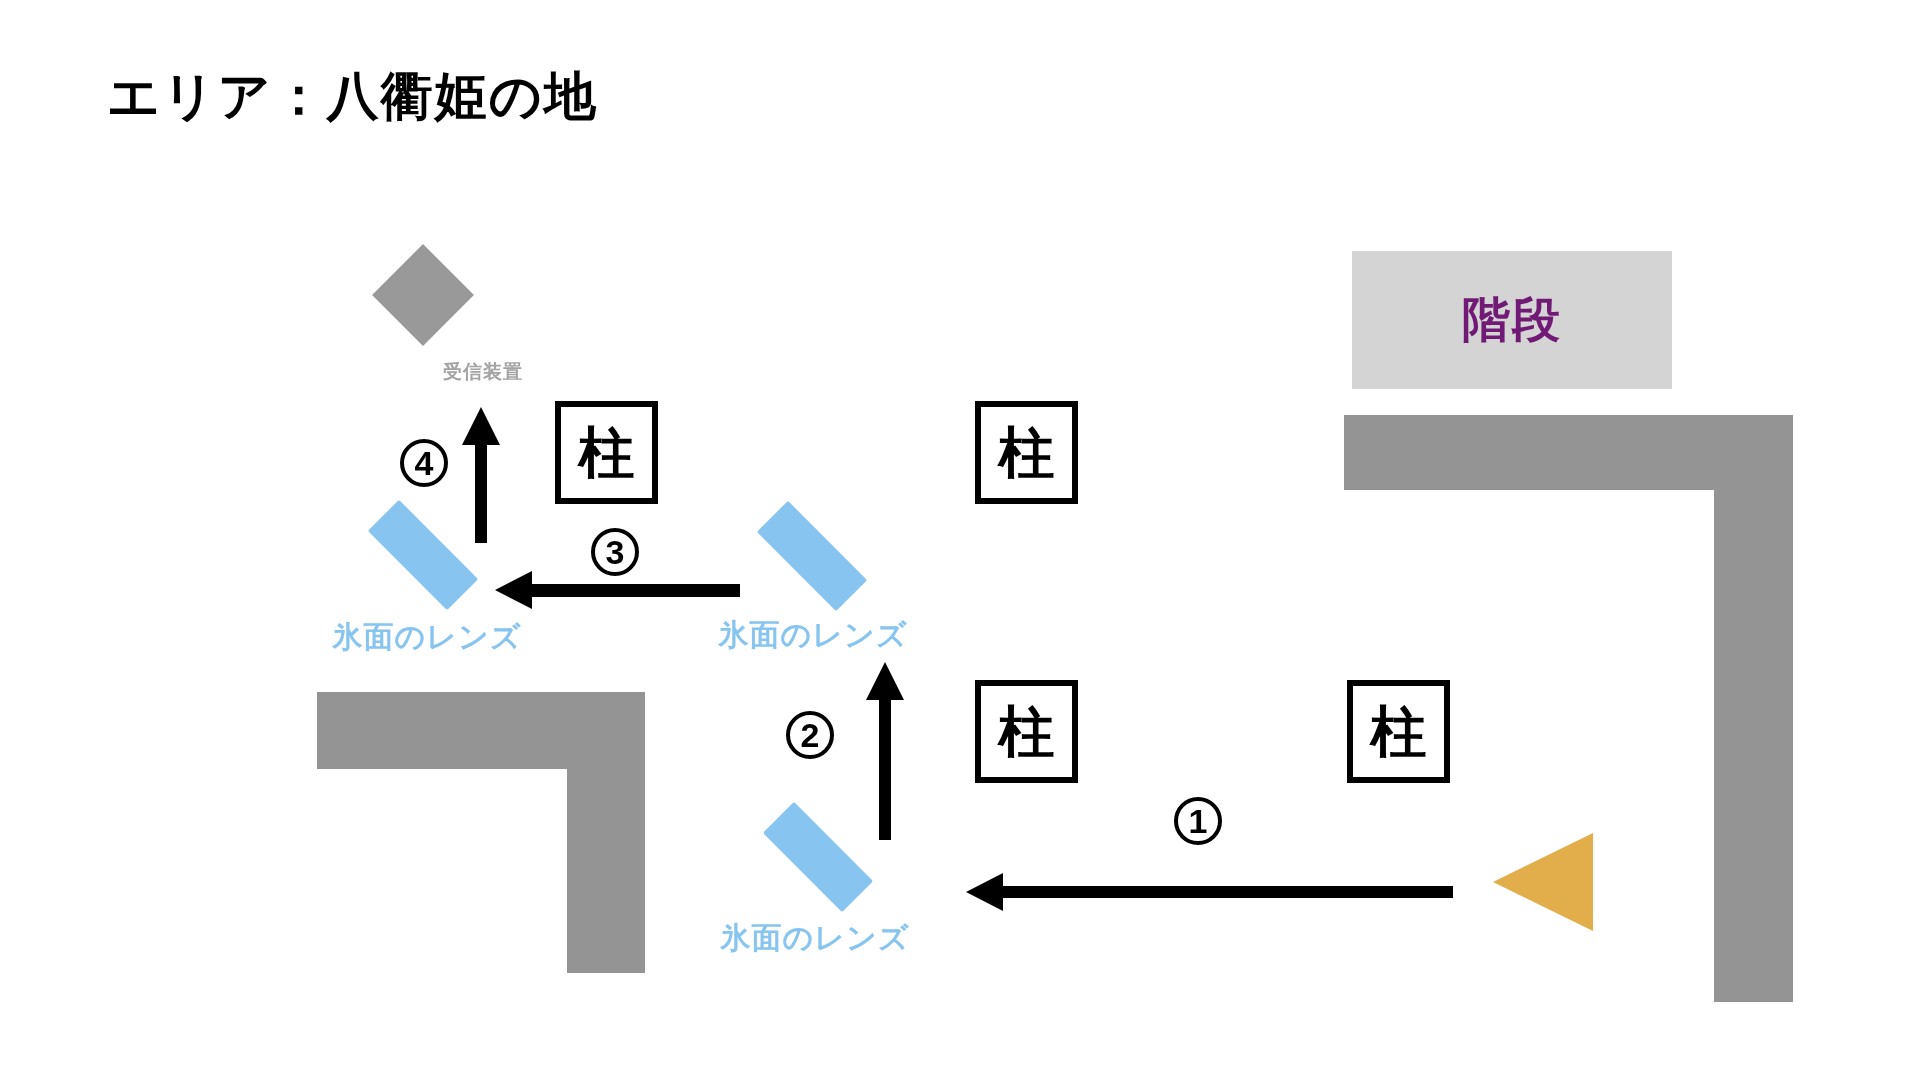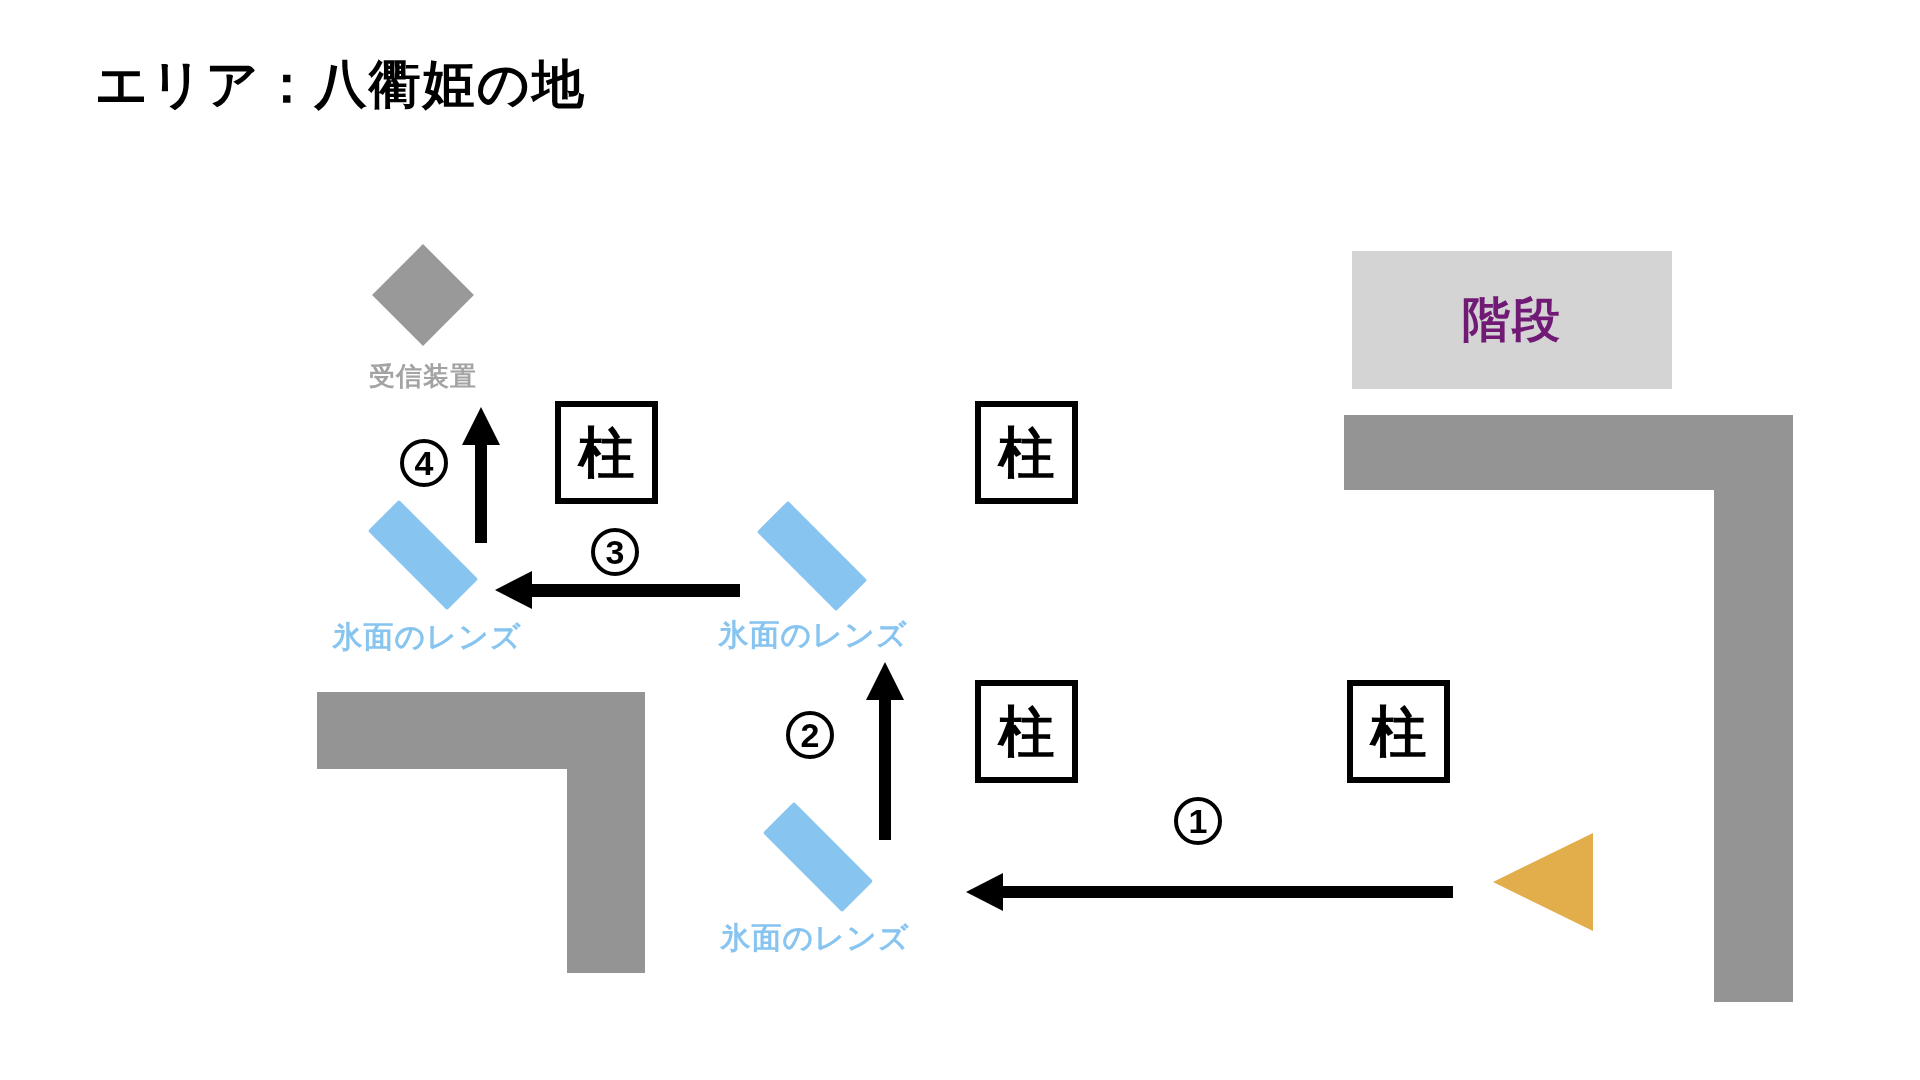--- a/index.html
+++ b/index.html
@@ -4,30 +4,30 @@
 <style>
   html,body{margin:0;padding:0;background:#ffffff;}
   .stage{
     position:relative;
     width:1920px;height:1080px;
     background:#ffffff;
     overflow:hidden;
     font-family:"Liberation Sans","DejaVu Sans",sans-serif;
   }
   .title{
-    position:absolute;left:95px;top:56px;margin:0;
+    position:absolute;left:95px;top:56px;margin:12px;
     font-size:52px;font-weight:700;color:#000;letter-spacing:2px;line-height:1.1;
   }
   .diamond{
     position:absolute;left:387px;top:259px;width:72px;height:72px;
     background:#999999;transform:rotate(45deg);
   }
   .receiver-label{
-    position:absolute;left:323px;top:359px;width:200px;text-align:center;
-    font-size:26px;font-weight:700;color:#A3A3A3;letter-spacing:1px;
+    position:absolute;left:323px;top:359px;width:200px;text-align:right;
+    font-size:19px;font-weight:700;color:#A3A3A3;letter-spacing:1px;
   }
   .pillar{
     position:absolute;width:103px;height:103px;box-sizing:border-box;
     background:#ffffff;border:6px solid #000;
     display:flex;align-items:center;justify-content:center;
   }
   .pillar span{font-size:56px;font-weight:700;color:#000;line-height:1;}
   .pillar.p1{left:555px;top:401px;}
   .pillar.p2{left:975px;top:401px;}
   .pillar.p3{left:975px;top:680px;}

